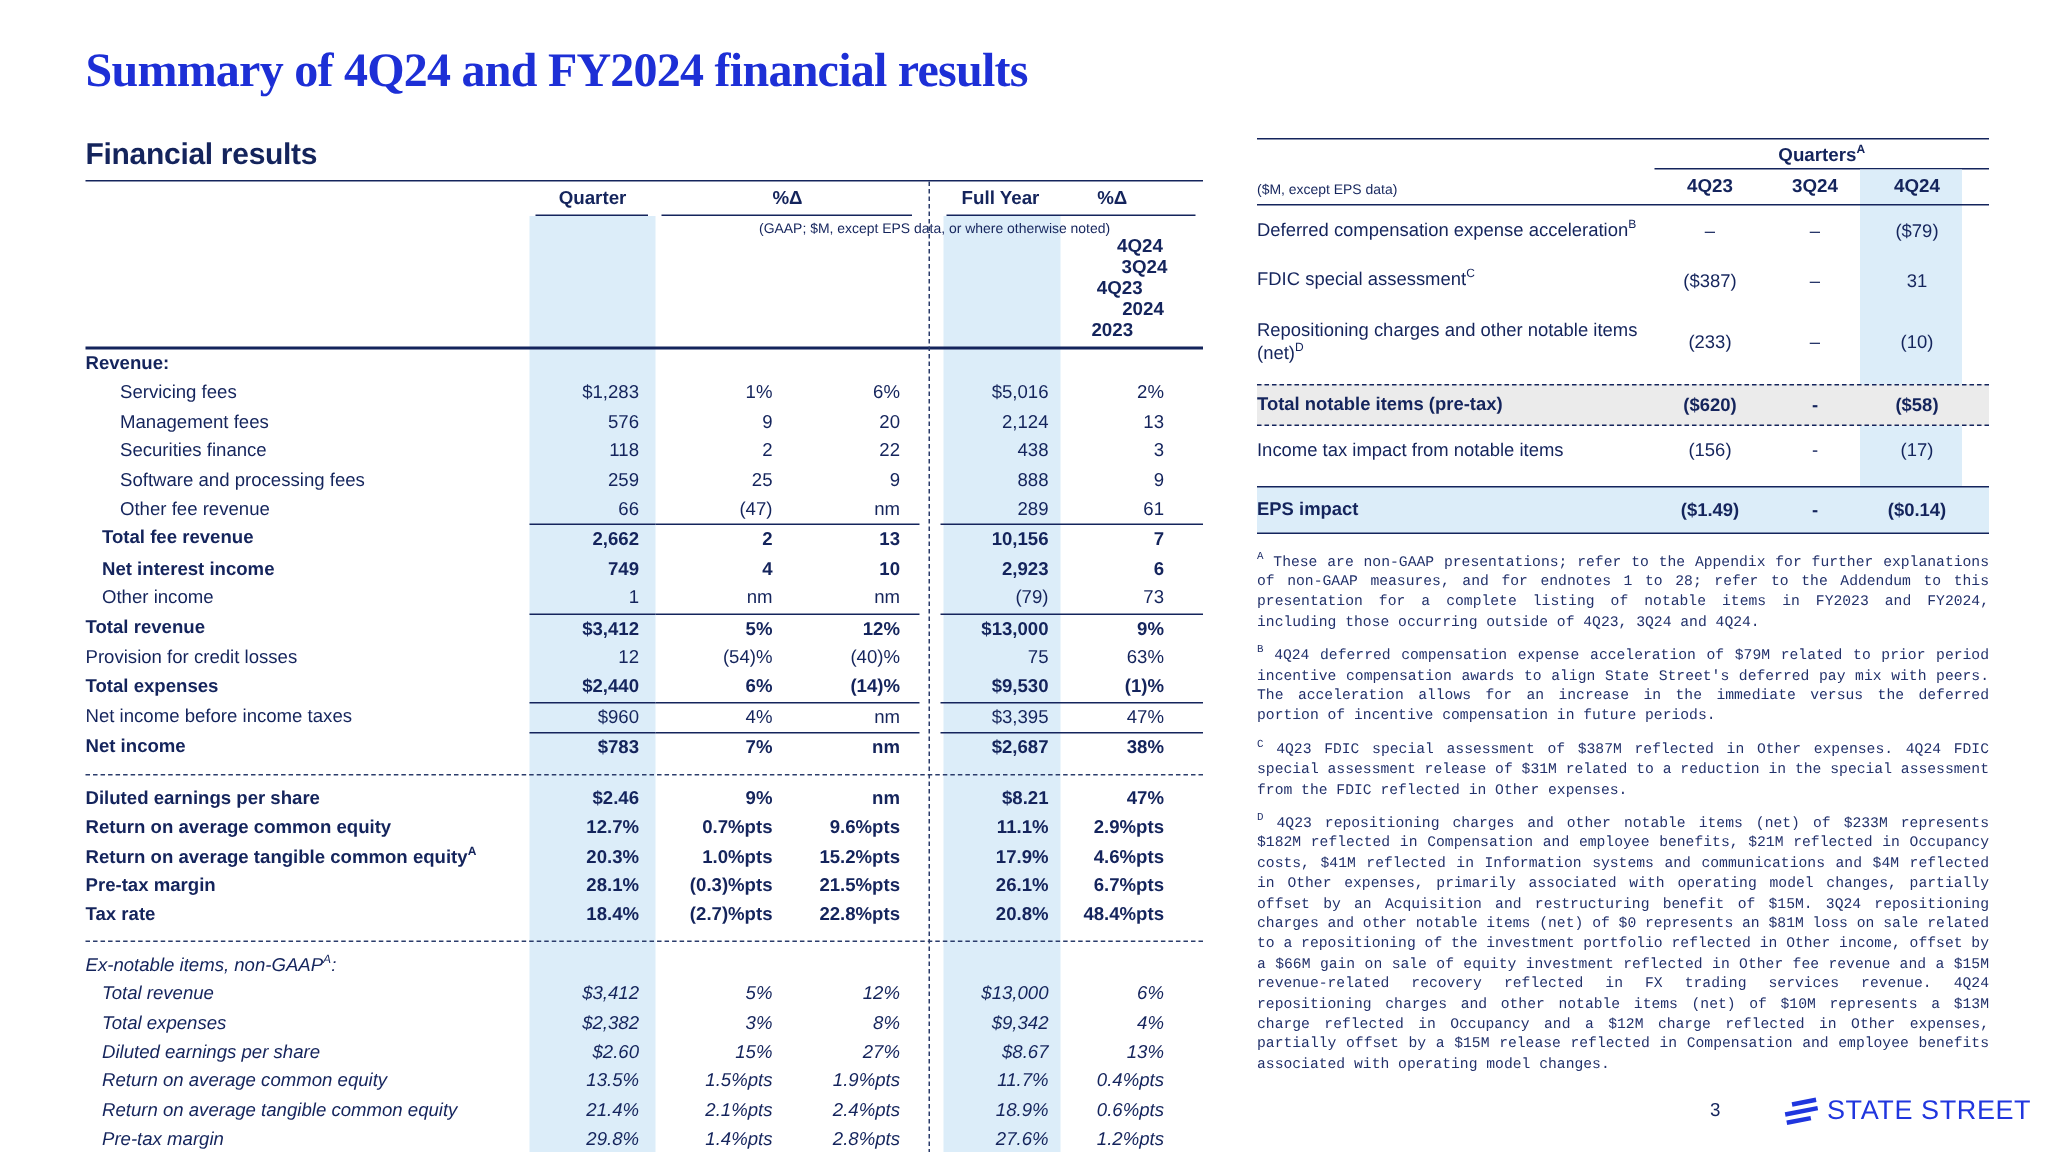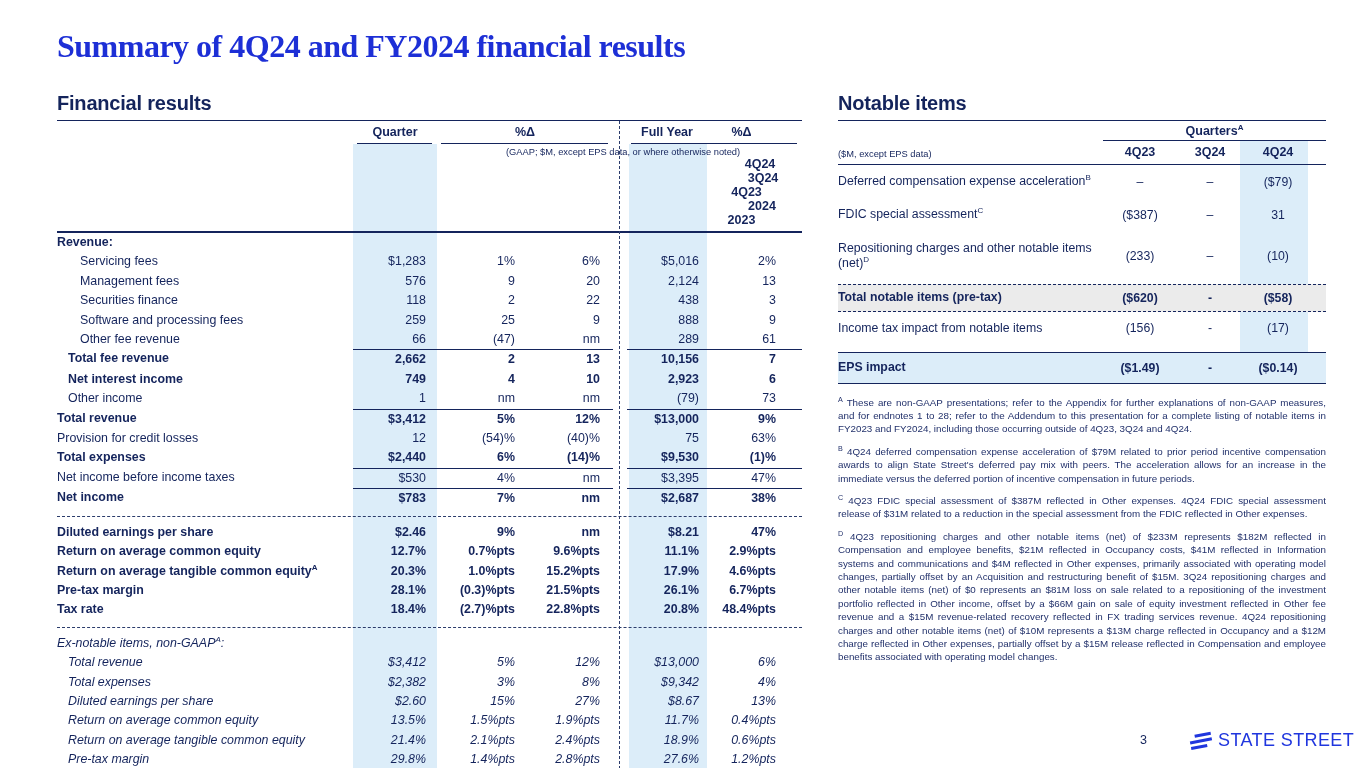--- a/index.html
+++ b/index.html
@@ -56,21 +56,21 @@
   .nt-c { text-align:center; } .nt-c1 { width:72px; } .nt-c2 { width:68px; } .nt-c3 { width:68px; margin-right:14px; }
   .ntrow { display:flex; align-items:center; position:relative; z-index:1; font-size:12.3px; padding:9px 0; }
   .ntrow .nt-lbl { flex:1; padding-right:8px; line-height:1.25; }
   .band-gray { background:var(--band_gray); border-top:1.6px dashed var(--navy); border-bottom:1.6px dashed var(--navy);
                font-weight:bold; padding:5px 0; margin-top:4px; }
   .band-blue { background:var(--highlight); border-top:1.6px solid var(--navy); border-bottom:1.6px solid var(--navy);
                font-weight:bold; padding:7px 0; margin-top:7px; }
   sup { font-size:8px; vertical-align:super; line-height:0; }
 
   .fnotes { margin-top:12px; }
-  .fn { font-size:9.8px; line-height:1.37; text-align:justify; color:var(--text); margin-bottom:9px; }
+  .fn { font-size:9.8px; line-height:1.37; text-align:justify; color:var(--text); margin-bottom:9px;font-family:Liberation Mono, monospace; }
   .fn sup { font-size:7.2px; }
 
   
   .pageno { position:absolute; left:1140px; top:733px; font-size:12.5px; color:var(--navy); }
   .logo { position:absolute; left:1188px; top:730px; display:flex; align-items:center; gap:5px; color:var(--logo); }
   .logo svg { display:block; }
   .logo-text { font-weight:normal; font-size:18px; letter-spacing:0.4px; color:var(--logo); }
 </style>
 </head>
 <body>
@@ -294,21 +294,21 @@
             <div class="rgap"></div>
             <div class="seg seg3">
               <span class="num n4">$9,530</span>
               <span class="num n5">(1)%</span>
             </div>
           </div>
 
           <div class="frow topline">
             <div class="lbl"><span>Net income before income taxes</span><sup></sup><span></span></div>
             <div class="seg seg1">
-              <span class="num">$530</span>
+              <span class="num">$960</span>
             </div>
             <div class="seg seg2">
               <span class="num n2">4%</span>
               <span class="num n3">nm</span>
             </div>
             <div class="rgap"></div>
             <div class="seg seg3">
               <span class="num n4">$3,395</span>
               <span class="num n5">47%</span>
             </div>
@@ -536,21 +536,20 @@
               <span class="num n4">21.1%</span>
               <span class="num n5">2.3%pts</span>
             </div>
           </div>
         </div>
     </div>
   </div>
 </section>
 
 <section class="nt">
-  <div class="sec-head">Notable items</div>
   <div class="nt-table">
     <div class="nt-h1">
       <div class="nt-qzone"><span>Quarters</span><sup>A</sup></div>
     </div>
     <div class="nt-body">
       <div class="nt-band"></div>
       <div class="nt-h2">
         <div class="nt-note">($M, except EPS data)</div>
         <div class="nt-c nt-c1">4Q23</div>
         <div class="nt-c nt-c2">3Q24</div>

